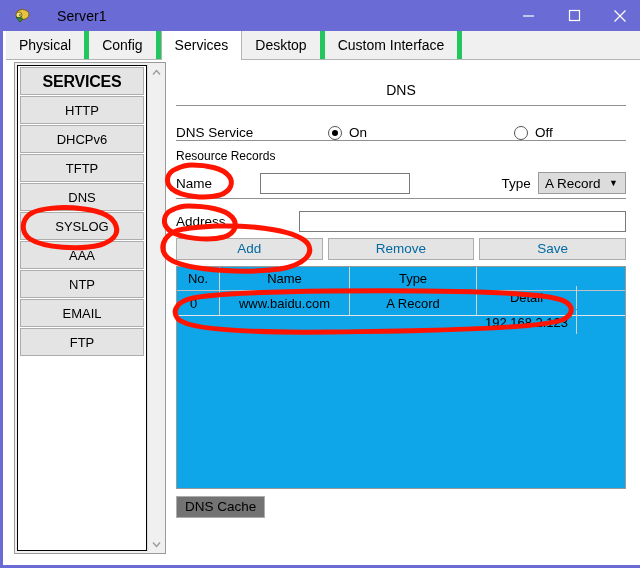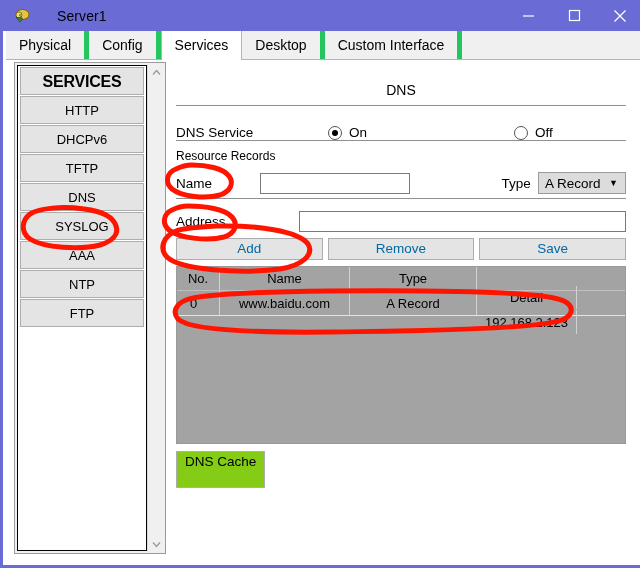--- a/index.html
+++ b/index.html
@@ -274,24 +274,24 @@
     line-height: 20px;
     text-align: center;
     background: #E4E4E4;
     border: 1px solid #ADADAD;
     box-sizing: border-box;
     font-size: 13.5px;
     color: #0369a1;
   }
   #rec-table {
     margin-top: 6px;
-    height: 178px;
+    height: 223px;
     border: 1px solid #999999;
     box-sizing: border-box;
-    background: #a3a3a3;
+    background: #0ea5e9;
     position: relative;
     overflow: hidden;
   }
   #rec-head {
     display: flex;
     height: 23px;
     border-bottom: 1px solid #c0c0c0;
     font-size: 13px;
   }
   #rec-head > div, .rec-row > div {
@@ -313,24 +313,24 @@
     height: 24px;
     font-size: 13px;
     border-bottom: 1px solid #e4e4e4;
   }
   .rec-row .col-no { justify-content: flex-start; padding-left: 13px; }
   #bottom-strip {
     margin-top: 7px;
   }
   #dns-cache-btn {
     display: inline-block;
-    height: 37px;
+    height: 22px;
     line-height: 20px;
     padding: 0 8px;
-    background: #84cc16;
+    background: #737373;
     border: 1px solid #ADADAD;
     box-sizing: border-box;
     font-size: 13.5px;
   }
 
   
   #annot {
     position: absolute;
     left: 0; top: 0;
     width: 640px; height: 568px;
@@ -386,20 +386,21 @@
     <div id="svc-panel">
       <div id="svc-list">
         <div class="svc-item head">SERVICES</div>
         <div class="svc-item">HTTP</div>
         <div class="svc-item">DHCPv6</div>
         <div class="svc-item">TFTP</div>
         <div class="svc-item">DNS</div>
         <div class="svc-item">SYSLOG</div>
         <div class="svc-item">AAA</div>
         <div class="svc-item">NTP</div>
+        <div class="svc-item">EMAIL</div>
         <div class="svc-item">FTP</div>
       </div>
       <div id="svc-scroll">
         <div class="sb-arrow" style="top:0">
           <svg width="9" height="7" viewBox="0 0 9 7">
               <polyline points="1,5.5 4.5,1.5 8,5.5" fill="none" stroke="#9a9a9a" stroke-width="1.3"></polyline>
             </svg>
         </div>
         <div class="sb-arrow" style="bottom:0">
           <svg width="9" height="7" viewBox="0 0 9 7">

